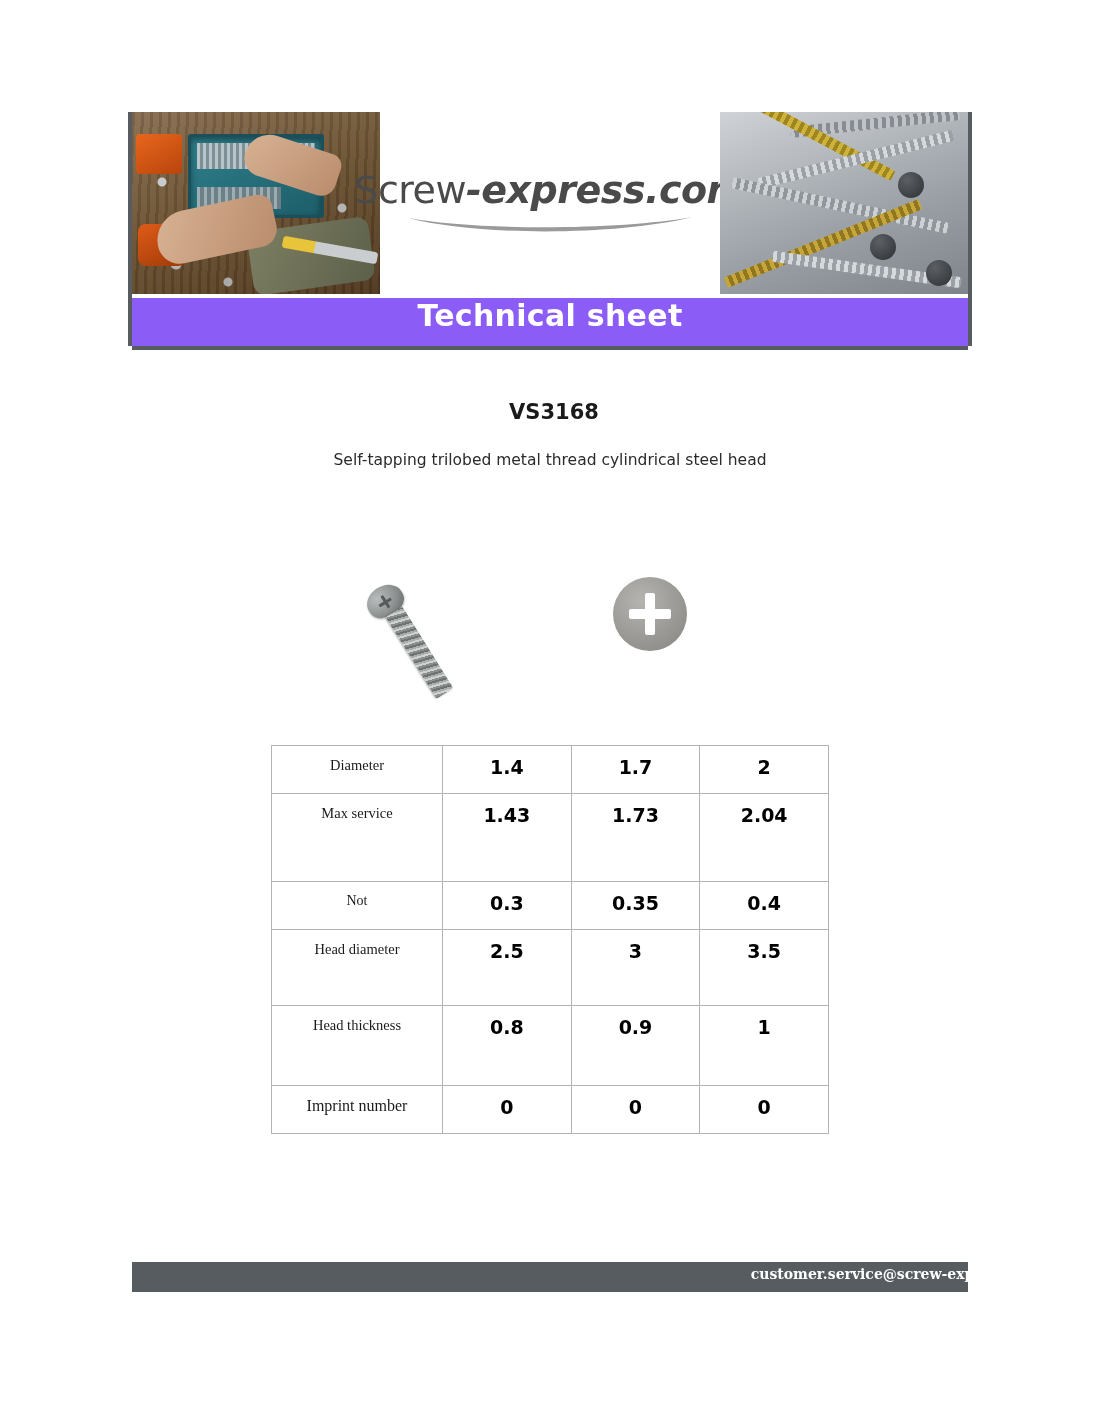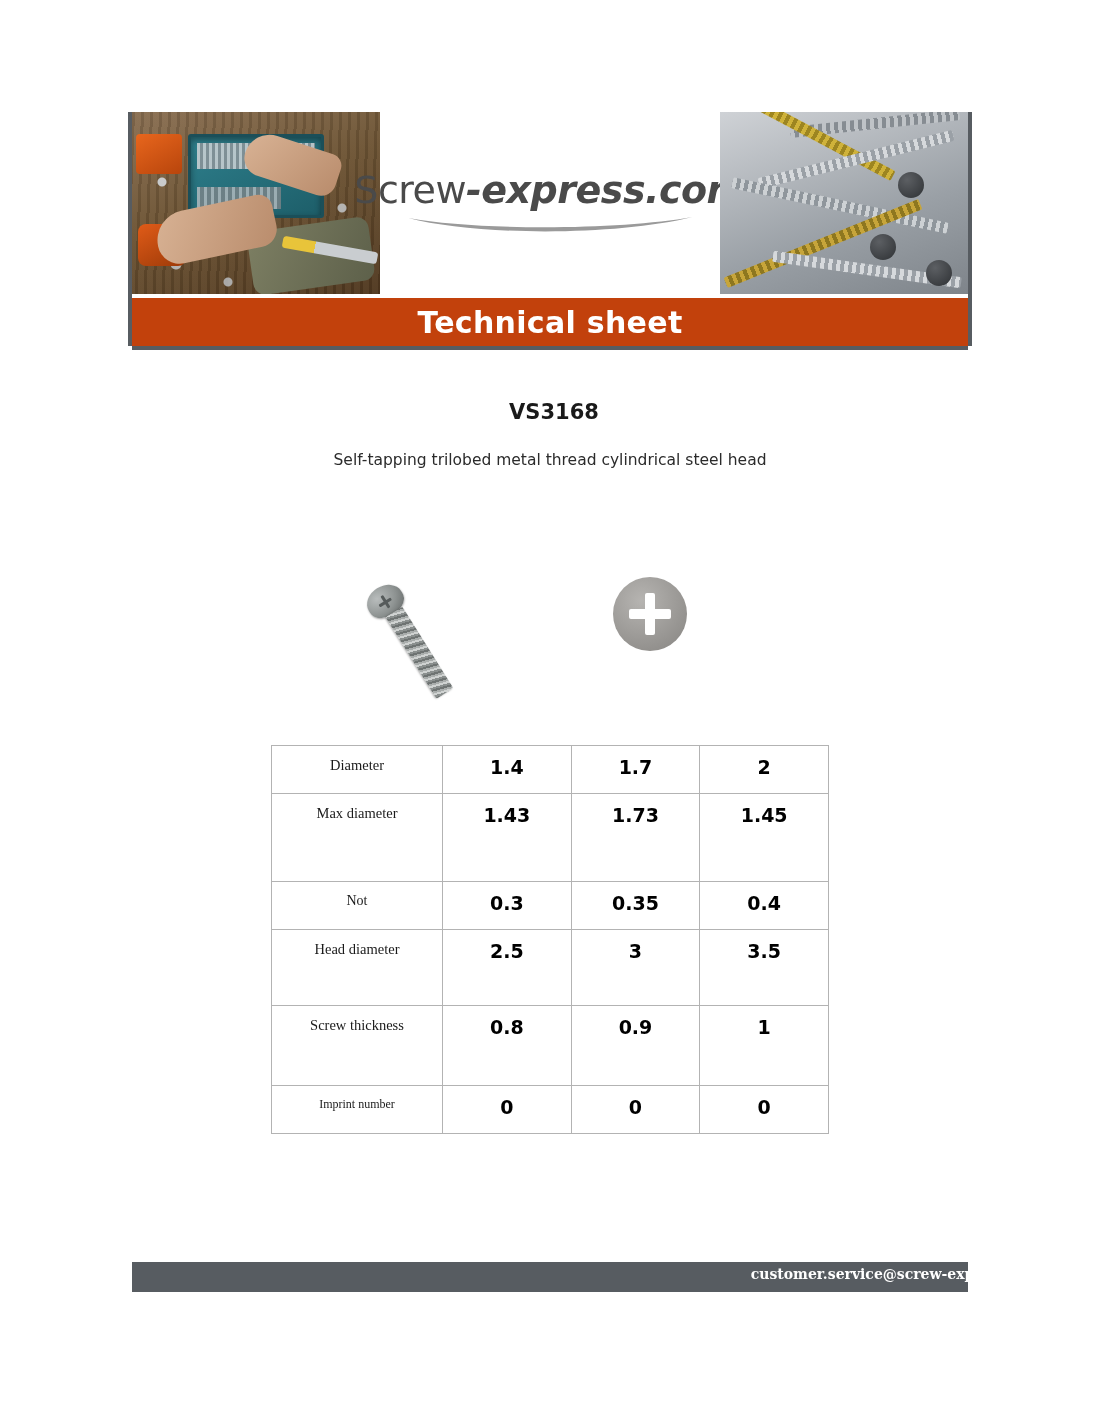--- a/index.html
+++ b/index.html
@@ -164,24 +164,23 @@
   .banner-right .h2 { left: 150px; top: 122px; }
   .banner-right .h3 { left: 206px; top: 148px; }
 
   
   .title-bar {
     position: absolute;
     left: 132px;
     top: 298px;
     width: 836px;
     height: 48px;
-    background: #c2410c;
+    background: #8b5cf6;
     border-bottom: 4px solid #575c61;
     display: flex;
-    align-items: center;
     justify-content: center;
   }
   .title-bar .title-text {
     font-family: "DejaVu Sans", sans-serif;
     font-weight: 700;
     font-size: 30px;
     color: #ffffff;
     letter-spacing: 0.3px;
   }
   .header-rule-left, .header-rule-right {
@@ -317,21 +316,21 @@
     font-size: 19px;
     color: #000000;
     padding: 10px 6px 10px;
   }
   .row-h1 td { height: 26px; }
   .row-h2 td { height: 66px; }
   .row-h3 td { height: 26px; }
   .row-h4 td { height: 54px; }
   .row-h5 td { height: 58px; }
   .row-h6 td { height: 26px; }
-  .spec-table td.label.big { font-size: 12px; }
+  .spec-table td.label.big { font-size: 16px; }
 
   
   .footer-bar {
     position: absolute;
     left: 132px;
     top: 1262px;
     width: 836px;
     height: 30px;
     background: #575c61;
   }
@@ -411,39 +410,39 @@
 
   <table class="spec-table">
     <tbody>
       <tr class="row-h1">
         <td class="label">Diameter</td>
         <td class="val">1.4</td>
         <td class="val">1.7</td>
         <td class="val">2</td>
       </tr>
       <tr class="row-h2">
-        <td class="label">Max diameter</td>
+        <td class="label">Max service</td>
         <td class="val">1.43</td>
         <td class="val">1.73</td>
-        <td class="val">1.45</td>
+        <td class="val">2.04</td>
       </tr>
       <tr class="row-h3">
         <td class="label small">Not</td>
         <td class="val">0.3</td>
         <td class="val">0.35</td>
         <td class="val">0.4</td>
       </tr>
       <tr class="row-h4">
         <td class="label">Head diameter</td>
         <td class="val">2.5</td>
         <td class="val">3</td>
         <td class="val">3.5</td>
       </tr>
       <tr class="row-h5">
-        <td class="label">Screw thickness</td>
+        <td class="label">Head thickness</td>
         <td class="val">0.8</td>
         <td class="val">0.9</td>
         <td class="val">1</td>
       </tr>
       <tr class="row-h6">
         <td class="label big">Imprint number</td>
         <td class="val">0</td>
         <td class="val">0</td>
         <td class="val">0</td>
       </tr>

